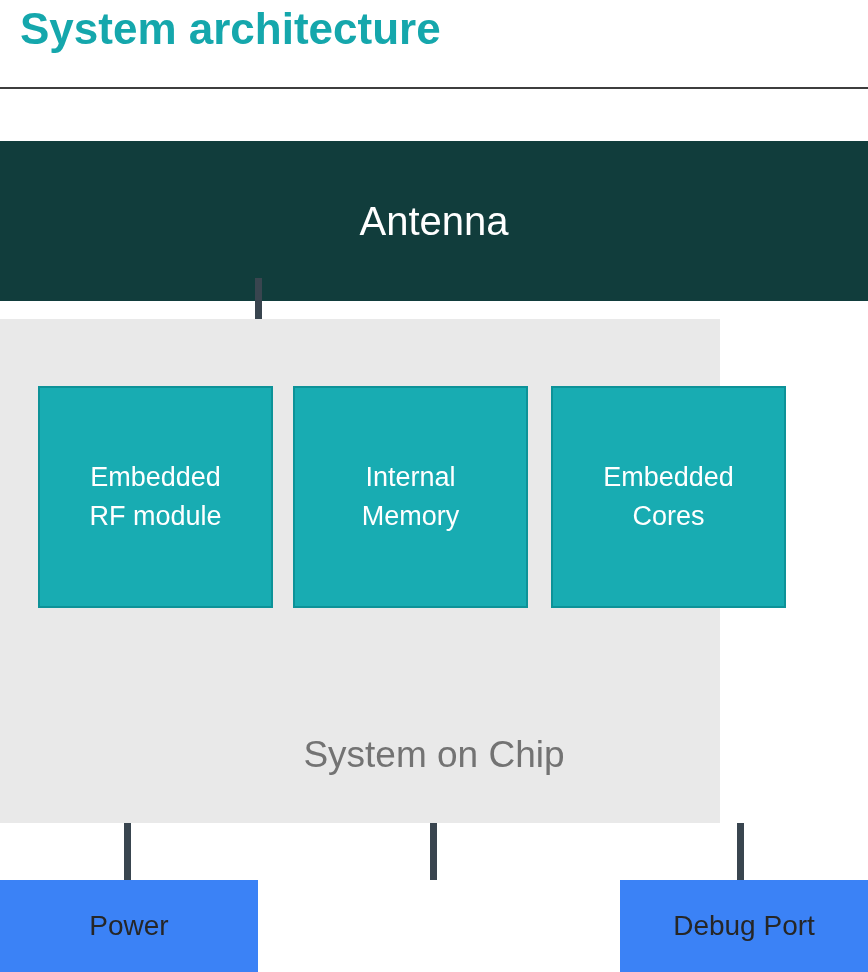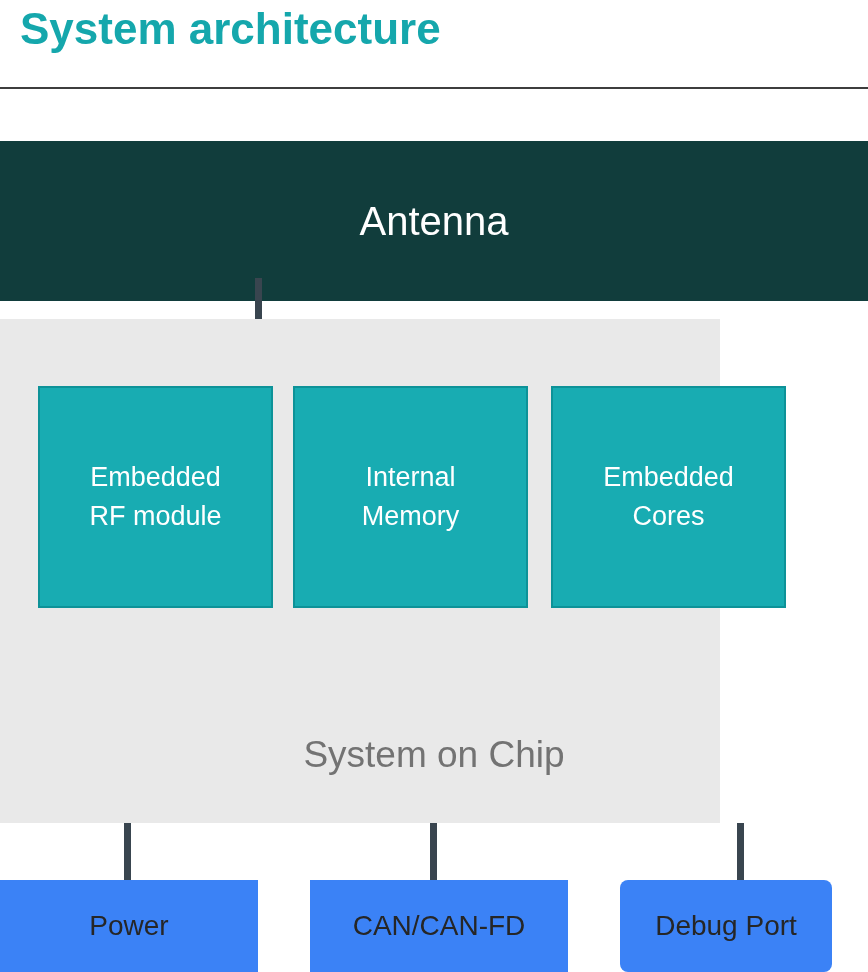--- a/index.html
+++ b/index.html
@@ -106,21 +106,21 @@
     position: absolute;
     top: 880px;
     height: 92px;
     background: #3b82f6;
     display: flex;
     align-items: center;
     justify-content: center;
   }
   .peripheral-1 { left: 0; width: 258px; }
   .peripheral-2 { left: 310px; width: 258px; }
-  .peripheral-3 { left: 620px; width: 212px; border-radius: 8px; }
+  .peripheral-3 { left: 620px; width: 248px; }
   .peripheral-label {
     font-size: 28px;
     color: #262626;
   }
 </style>
 </head>
 <body>
 
 <div class="page">
 
@@ -149,20 +149,17 @@
     <div class="soc-label">System on Chip</div>
   </div>
 
   <div class="connector connector-p1"></div>
   <div class="connector connector-p2"></div>
   <div class="connector connector-p3"></div>
 
   <div class="peripheral peripheral-1">
     <span class="peripheral-label">Power</span>
   </div>
-  <div class="peripheral peripheral-2">
-    <span class="peripheral-label">CAN/CAN-FD</span>
-  </div>
   <div class="peripheral peripheral-3">
     <span class="peripheral-label">Debug Port</span>
   </div>
 
 </div>
 
 </body></html>

